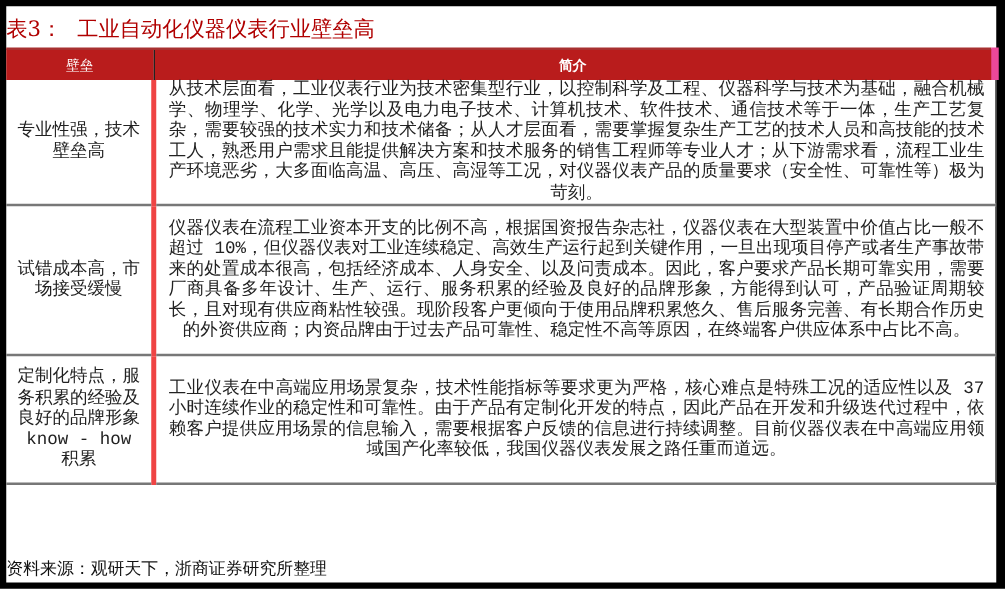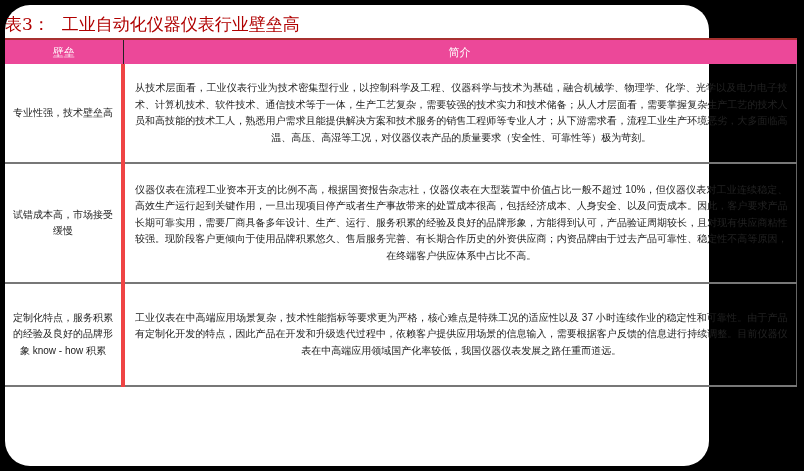--- a/index.html
+++ b/index.html
@@ -1,45 +1,44 @@
 <!DOCTYPE html>
 <html><head>
   <meta charset="utf-8">
   <style>
     html, body { margin: 0; padding: 0; }
     body {
       width: 804px; height: 471px; background: #000; overflow: hidden;
       font-family: "DejaVu Sans", "Liberation Sans", sans-serif;
     }
     .page {
-      position: absolute; left: 5px; top: 5px; width: 704px; height: 461px;
+      position: absolute; left: 5px; top: 5px; width: 792px; height: 461px;
       background: #fff;
-      border-radius: 25px;
     }
     .title {
       position: absolute; left: 0; top: 6px; height: 26px; line-height: 26px;
       font-size: 17px; color: #B00000; white-space: nowrap;
       font-family: "DejaVu Serif", "Liberation Serif", serif;
     }
     .title .num { margin-right: 12px; }
     .table {
       position: absolute; left: 0; top: 33px; width: 791px;
       border-collapse: collapse; table-layout: fixed;
     }
     .table th {
-      background: #ec4899; color: #fff; font-weight: normal; font-size: 11px;
+      background: #b91c1c; color: #fff; font-weight: normal; font-size: 11px;
       height: 24px; padding: 0; text-align: center;
       border-top: 2px solid #A83030;
     }
     .table th.col1 { border-right: 1px solid #222; }
-    .table th.col2 { border-right: 1px solid #ec4899; }
+    .table th.col2 { border-right: 6px solid #ec4899; font-weight: bold; }
     .table td {
-      font-size: 10px; color: #222; line-height: 16.5px;
+      font-size: 14px; color: #222; line-height: 16.5px;
       border-bottom: 2px solid #777; padding: 0; vertical-align: middle;
-      font-family: Liberation Sans, sans-serif;
+      font-family: Liberation Mono, monospace;
     }
     .table td.col1 {
       text-align: center; border-right: 4px solid #ef4444; padding: 0 8px;
     }
     .table td.col2 {
       text-align: center; padding: 0 8px 0 10px; border-right: 1px solid #666;
       text-align-last: center;
     }
     .table td.col2 .txt { display: block; text-align: justify; text-align-last: center; }
     .source {
@@ -82,13 +81,14 @@
       </tr>
       <tr style="height:103px">
         <td class="col1">定制化特点，服务积累的经验及良好的品牌形象 know - how 积累</td>
         <td class="col2">
             <span class="txt">工业仪表在中高端应用场景复杂，技术性能指标等要求更为严格，核心难点是特殊工况的适应性以及 37 小时连续作业的稳定性和可靠性。由于产品有定制化开发的特点，因此产品在开发和升级迭代过程中，依赖客户提供应用场景的信息输入，需要根据客户反馈的信息进行持续调整。目前仪器仪表在中高端应用领域国产化率较低，我国仪器仪表发展之路任重而道远。</span>
           </td>
       </tr>
     </tbody>
   </table>
 
+  <div class="source">资料来源：观研天下，浙商证券研究所整理</div>
 </div>
 
 </body></html>

